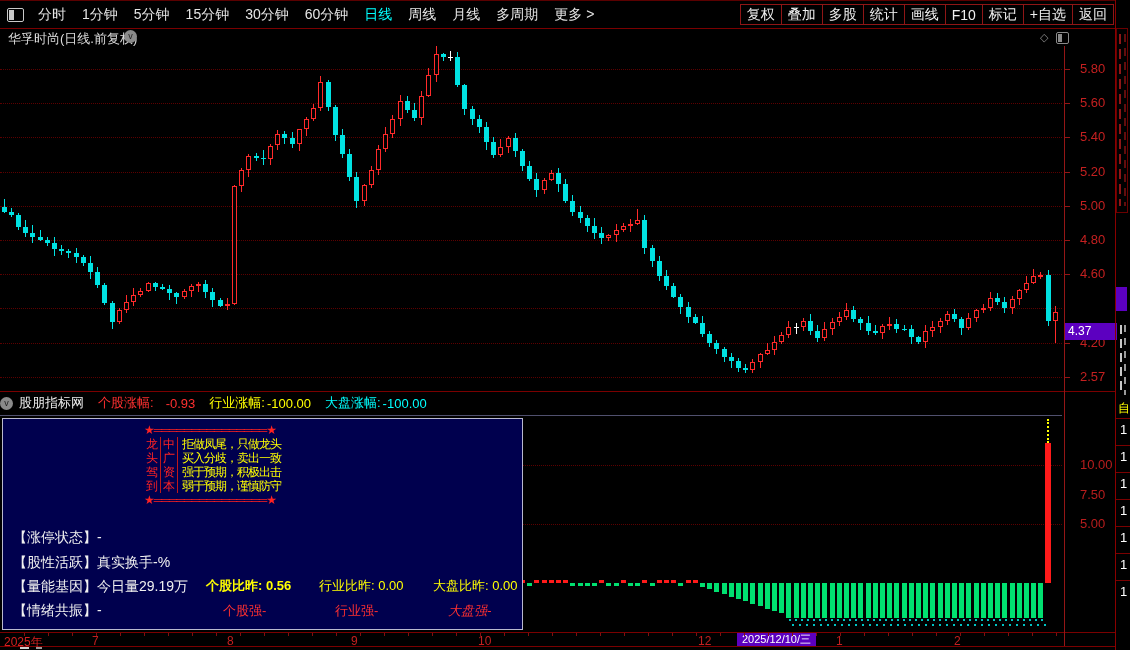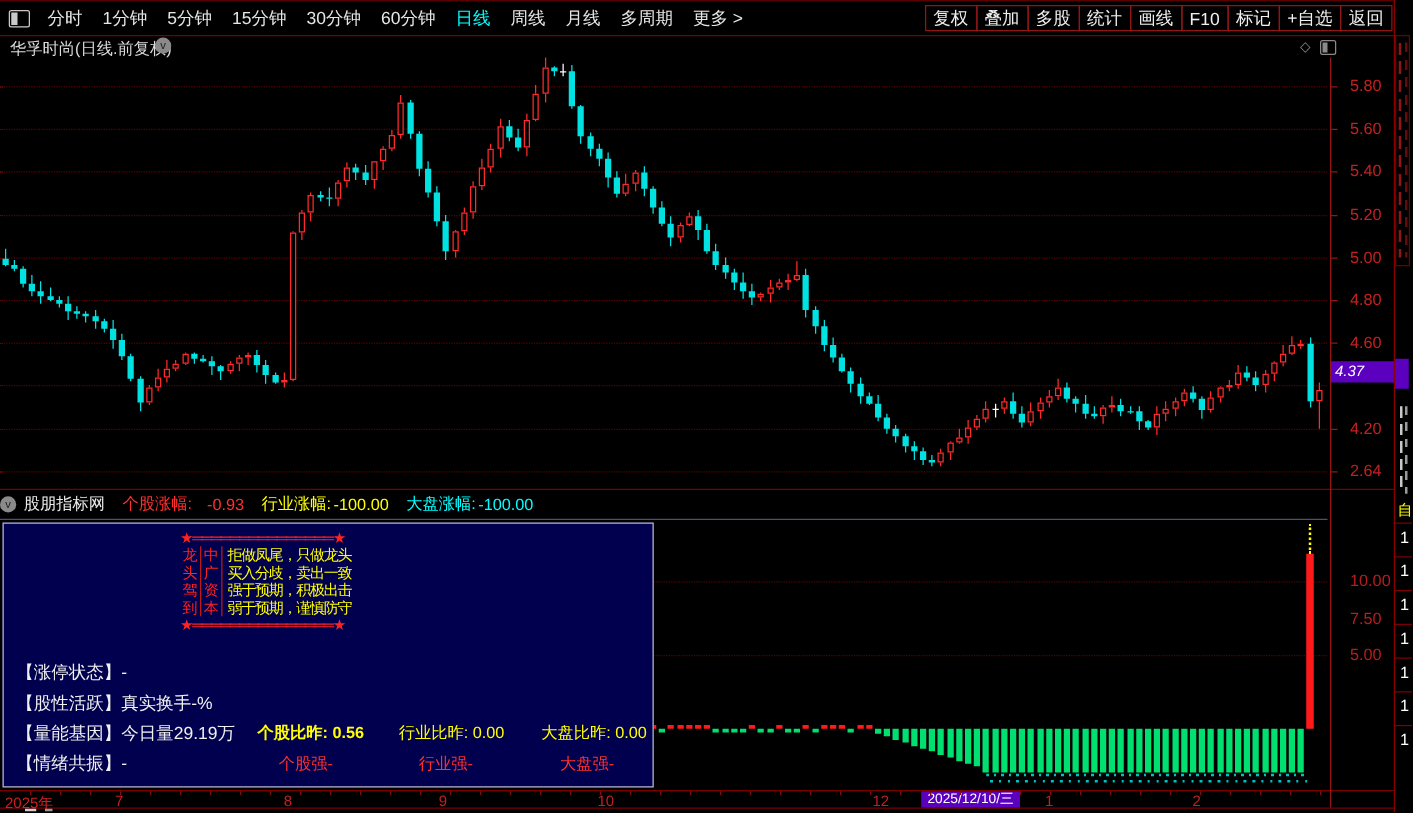--- a/index.html
+++ b/index.html
@@ -420,22 +420,22 @@
       <span class="pax-label" style="top: 117.6px;">5.20</span>
       <div style="position: absolute; top: 159.8px; left: 0px; width: 6px; height: 1px; background: rgb(148, 22, 22);"></div>
       <span class="pax-label" style="top: 151.8px;">5.00</span>
       <div style="position: absolute; top: 194px; left: 0px; width: 6px; height: 1px; background: rgb(148, 22, 22);"></div>
       <span class="pax-label" style="top: 186px;">4.80</span>
       <div style="position: absolute; top: 228.2px; left: 0px; width: 6px; height: 1px; background: rgb(148, 22, 22);"></div>
       <span class="pax-label" style="top: 220.2px;">4.60</span>
       <div style="position: absolute; top: 296.6px; left: 0px; width: 6px; height: 1px; background: rgb(148, 22, 22);"></div>
       <span class="pax-label" style="top: 288.6px;">4.20</span>
       <div style="position: absolute; top: 330.8px; left: 0px; width: 6px; height: 1px; background: rgb(148, 22, 22);"></div>
-      <span class="pax-label" style="top: 322.8px;">2.64</span>
-      <div class="ptag" style="top: 243px; font-style: italic;">4.37</div>
+      <span class="pax-label" style="top: 322.8px;">2.57</span>
+      <div class="ptag" style="top: 277px;">4.37</div>
     </div>
 
   <div class="hline" style="top:391px;"></div>
 
   <div class="ihead">
     <span class="chev" style="position:static;flex:none;">v</span>
     <span class="name">股朋指标网</span>
     <span class="ih-red">个股涨幅:</span>
     <span class="ih-red" style="margin-left:12px;">-0.93</span>
     <span class="ih-yel">行业涨幅:</span>
@@ -558,21 +558,21 @@
         <div class="stat-row" style="top: 183px;">【情绪共振】-</div>
       </div>
     <div id="ratio-row">
         <div class="ratio" style="left: 203px; top: 158px; font-weight: bold;">个股比昨: 0.56</div>
         <div class="ratio" style="left: 316px; top: 158px;">行业比昨: 0.00</div>
         <div class="ratio" style="left: 430px; top: 158px;">大盘比昨: 0.00</div>
       </div>
     <div id="strength-row">
         <div class="strength" style="left: 220px; top: 183px;">个股强-</div>
         <div class="strength" style="left: 332px; top: 183px;">行业强-</div>
-        <div class="strength" style="left: 445px; top: 183px;">大盘强-</div>
+        <div class="strength" style="left: 445px; top: 183px; font-style: italic;">大盘强-</div>
       </div>
   </div>
 
   <div class="hline" style="top:632px;"></div>
   <div class="hline" style="top:646px;"></div>
 
   <div class="abs" id="dax" style="left:0;top:633px;width:934px;height:13px;">
     <span class="dax-label" style="left:4px;color:#d42020;">2025年</span>
     <span class="dtag">2025/12/10/三</span>
   <div style="position: absolute; left: 24px; top: 0px; width: 1px; height: 3px; background: rgb(128, 16, 16);"></div>

